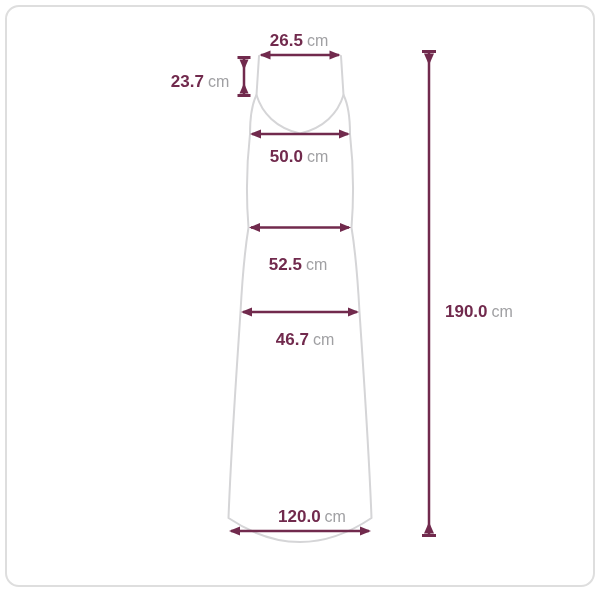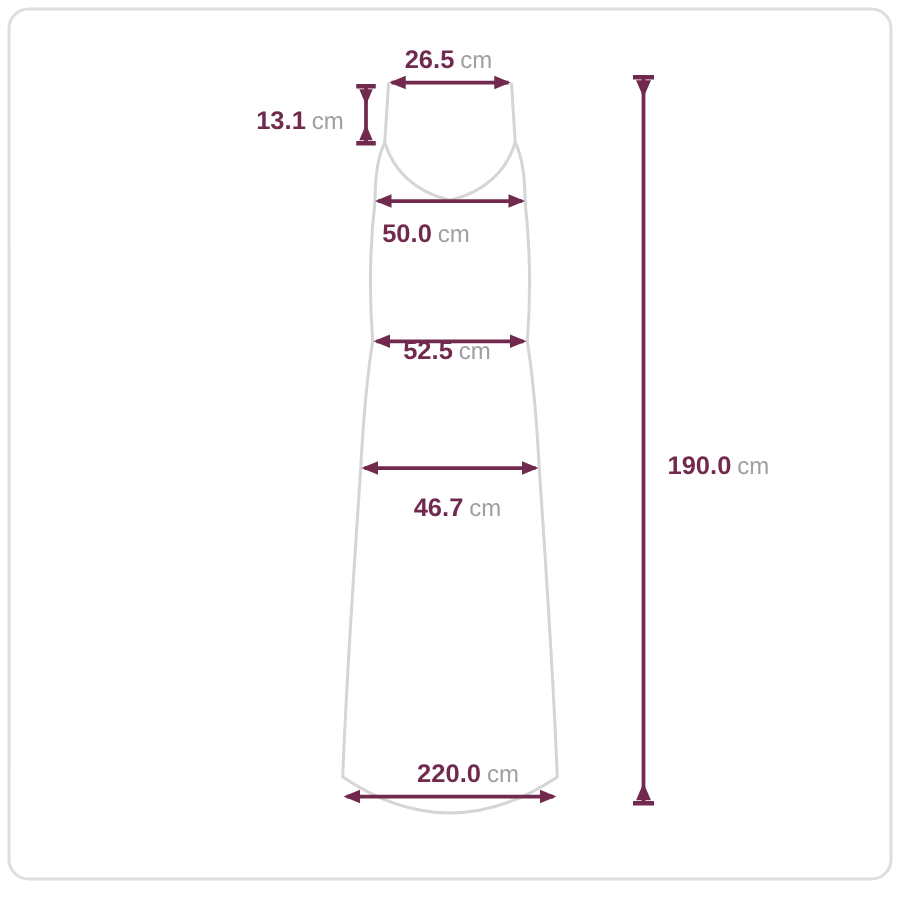--- a/index.html
+++ b/index.html
@@ -87,35 +87,35 @@
         <polygon stroke="none" points="424,533.5 434,533.5 429,522"></polygon>
       </g>
     </g>
   </svg>
 
   <div class="label center" style="left:299px;top:40px">
     <span class="num">26.5</span><span class="unit">cm</span>
   </div>
 
   <div class="label center" style="left:200px;top:81px">
-    <span class="num">13.1</span><span class="unit">cm</span>
+    <span class="num">23.7</span><span class="unit">cm</span>
   </div>
 
-  <div class="label center" style="left:284px;top:156px">
+  <div class="label center" style="left:299px;top:156px">
     <span class="num">50.0</span><span class="unit">cm</span>
   </div>
 
-  <div class="label center" style="left:298px;top:234px">
+  <div class="label center" style="left:298px;top:264px">
     <span class="num">52.5</span><span class="unit">cm</span>
   </div>
 
   <div class="label center" style="left:305px;top:339px">
     <span class="num">46.7</span><span class="unit">cm</span>
   </div>
 
   <div class="label center" style="left:312px;top:516px">
-    <span class="num">220.0</span><span class="unit">cm</span>
+    <span class="num">120.0</span><span class="unit">cm</span>
   </div>
 
   <div class="label vcenter" style="left:445px;top:311px">
     <span class="num">190.0</span><span class="unit">cm</span>
   </div>
 </div>
 
 </body></html>

